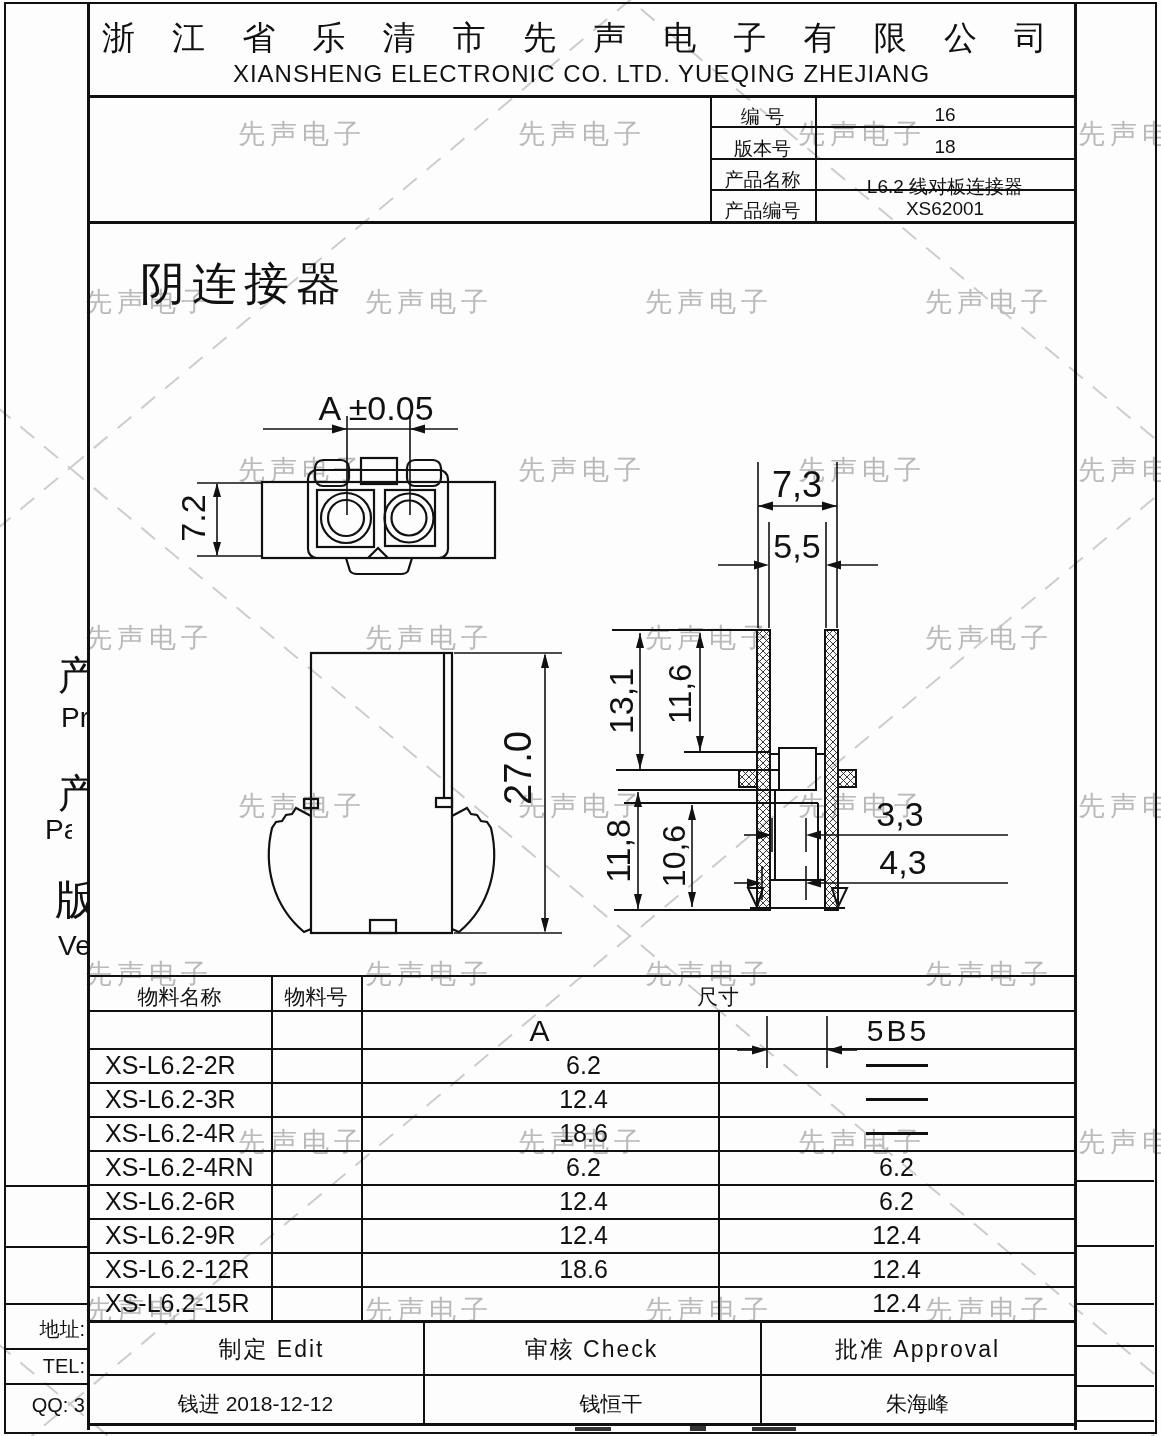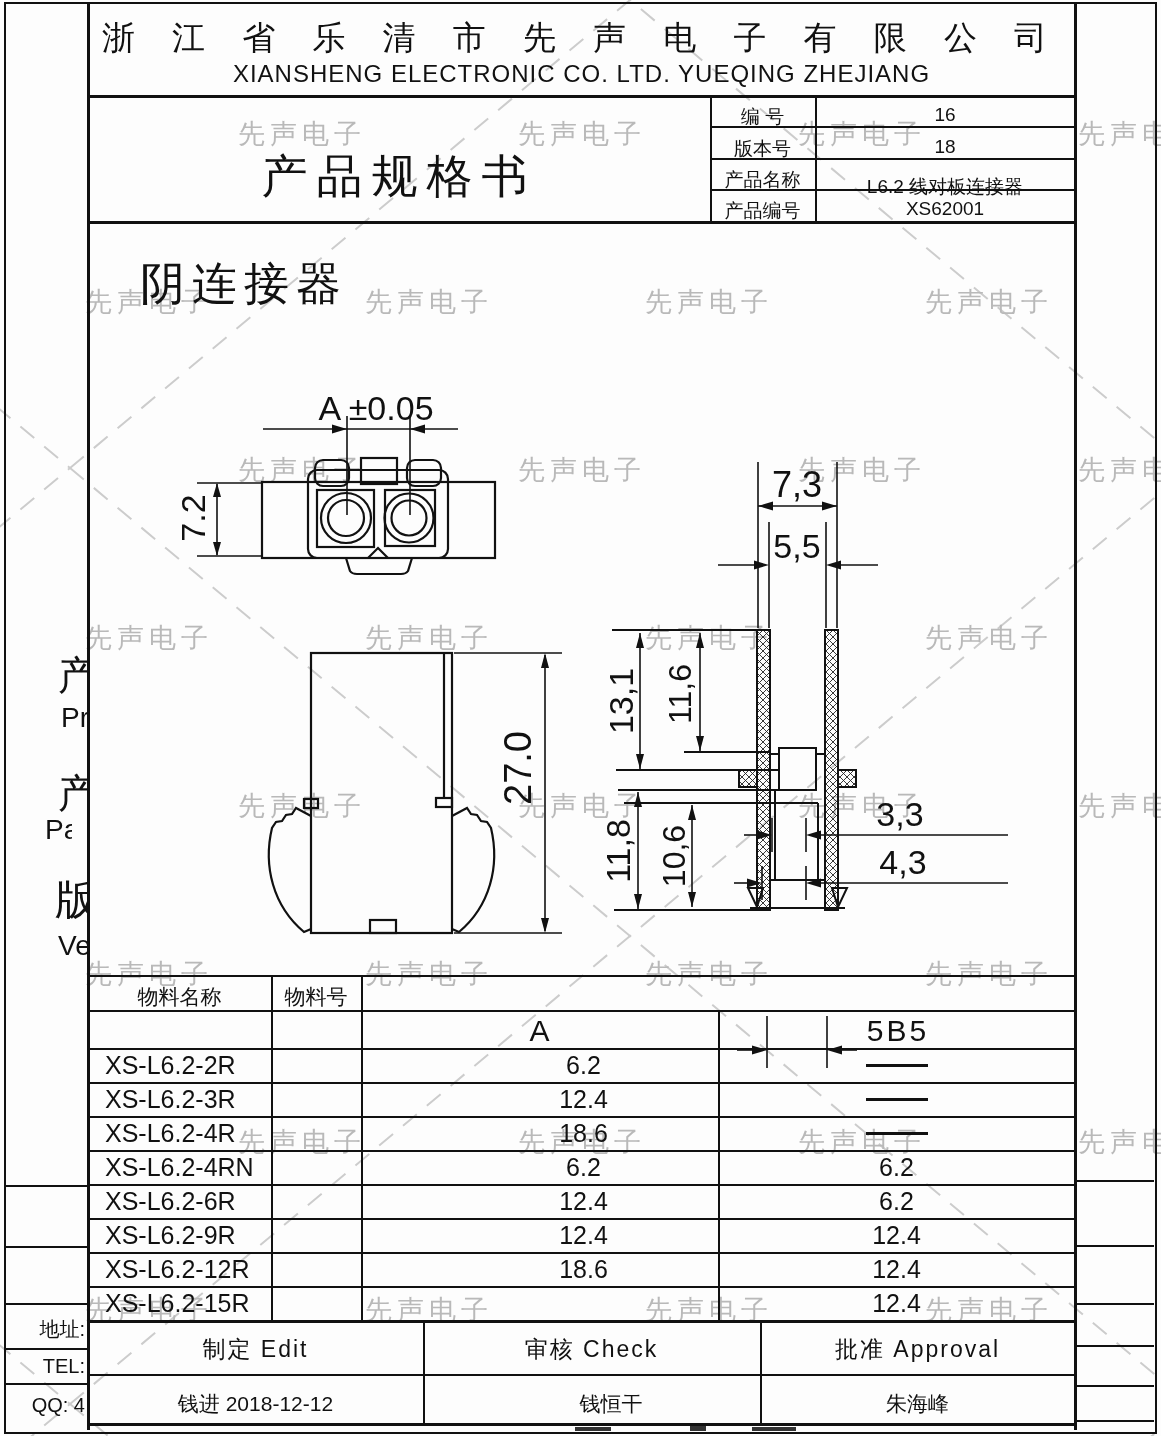--- a/index.html
+++ b/index.html
@@ -121,21 +121,20 @@
       <div class="ln" style="left: 1077px; top: 1180px; width: 77px; height: 2px;"></div>
       <div class="ln" style="left: 1077px; top: 1245px; width: 77px; height: 2px;"></div>
       <div class="ln" style="left: 1077px; top: 1303px; width: 77px; height: 2px;"></div>
       <div class="ln" style="left: 1077px; top: 1345px; width: 77px; height: 2px;"></div>
       <div class="ln" style="left: 1077px; top: 1385px; width: 77px; height: 2px;"></div>
       <div class="ln" style="left: 1077px; top: 1420px; width: 77px; height: 2px;"></div>
     </div>
 
   <div class="txt ctr company-zh">浙 江 省 乐 清 市 先 声 电 子 有 限 公 司</div>
   <div class="txt ctr company-en">XIANSHENG ELECTRONIC CO. LTD. YUEQING ZHEJIANG</div>
-  <div class="txt ctr doc-title">产品规格书</div>
 
   <div class="txt info-label" style="top:104px">编 号</div>
   <div class="txt info-value" style="top:104px">16</div>
   <div class="txt info-label" style="top:136px">版本号</div>
   <div class="txt info-value" style="top:136px">18</div>
   <div class="txt info-label" style="top:167px">产品名称</div>
   <div class="txt info-value" style="top:174px">L6.2  线对板连接器</div>
   <div class="txt info-label" style="top:198px">产品编号</div>
   <div class="txt info-value" style="top:198px">XS62001</div>
 
@@ -155,20 +154,21 @@
     </div>
   <div class="clipbox" style="left:55px;top:872px;width:33px;height:54px">
       <span class="txt" style="font-size:42px">版</span>
     </div>
   <div class="clipbox" style="left:58px;top:930px;width:30px;height:32px">
       <span class="txt" style="font-size:28px">Ve</span>
     </div>
 
   <div class="txt th" style="left:88px;top:983px;width:183px">物料名称</div>
   <div class="txt th" style="left:271px;top:983px;width:90px">物料号</div>
+  <div class="txt th" style="left:361px;top:983px;width:714px">尺寸</div>
   <div class="txt subA">A</div>
   <div class="subB">
     <span>5</span>
     <span>B</span>
     <span>5</span>
   </div>
   <div id="parts-rows">
       <div class="prow">
         <div class="pcell name">XS-L6.2-2R</div>
         <div class="pcell num"></div>
@@ -211,30 +211,30 @@
         <div class="pcell ca">18.6</div>
         <div class="pcell cb">12.4</div>
       </div>
       <div class="prow">
         <div class="pcell name">XS-L6.2-15R</div>
         <div class="pcell num"></div>
         <div class="pcell cb">12.4</div>
       </div>
     </div>
 
-  <div class="txt appr-t" style="left:88px;width:335px">制定  Edit</div>
+  <div class="txt appr-t" style="left:104px;width:335px">制定  Edit</div>
   <div class="txt appr-t" style="left:423px;width:337px">审核  Check</div>
   <div class="txt appr-t" style="left:760px;width:315px">批准  Approval</div>
   <div class="txt appr-v" style="left:88px;width:335px">钱进 2018-12-12</div>
   <div class="txt appr-v" style="left:423px;width:376px">钱恒干</div>
   <div class="txt appr-v" style="left:760px;width:315px">朱海峰</div>
 
   <div class="txt mlabel" style="top:1316px">地址:</div>
   <div class="txt mlabel" style="top:1355px">TEL:</div>
-  <div class="txt mlabel" style="top:1394px">QQ: 4</div>
+  <div class="txt mlabel" style="top:1394px">QQ: 3</div>
 
   <div class="frag" style="left:575px;top:1427px;width:36px;height:4px"></div>
   <div class="frag" style="left:690px;top:1426px;width:16px;height:5px"></div>
   <div class="frag" style="left:752px;top:1427px;width:44px;height:4px"></div>
 
   <svg id="drawing" width="1161" height="1436" viewBox="0 0 1161 1436" font-family="Liberation Sans, DejaVu Sans, sans-serif">
     <defs>
       <pattern id="xh" width="7" height="7" patternUnits="userSpaceOnUse">
         <path d="M0 0L7 7M7 0L0 7" stroke="#222" stroke-width="0.9" fill="none"></path>
       </pattern>

